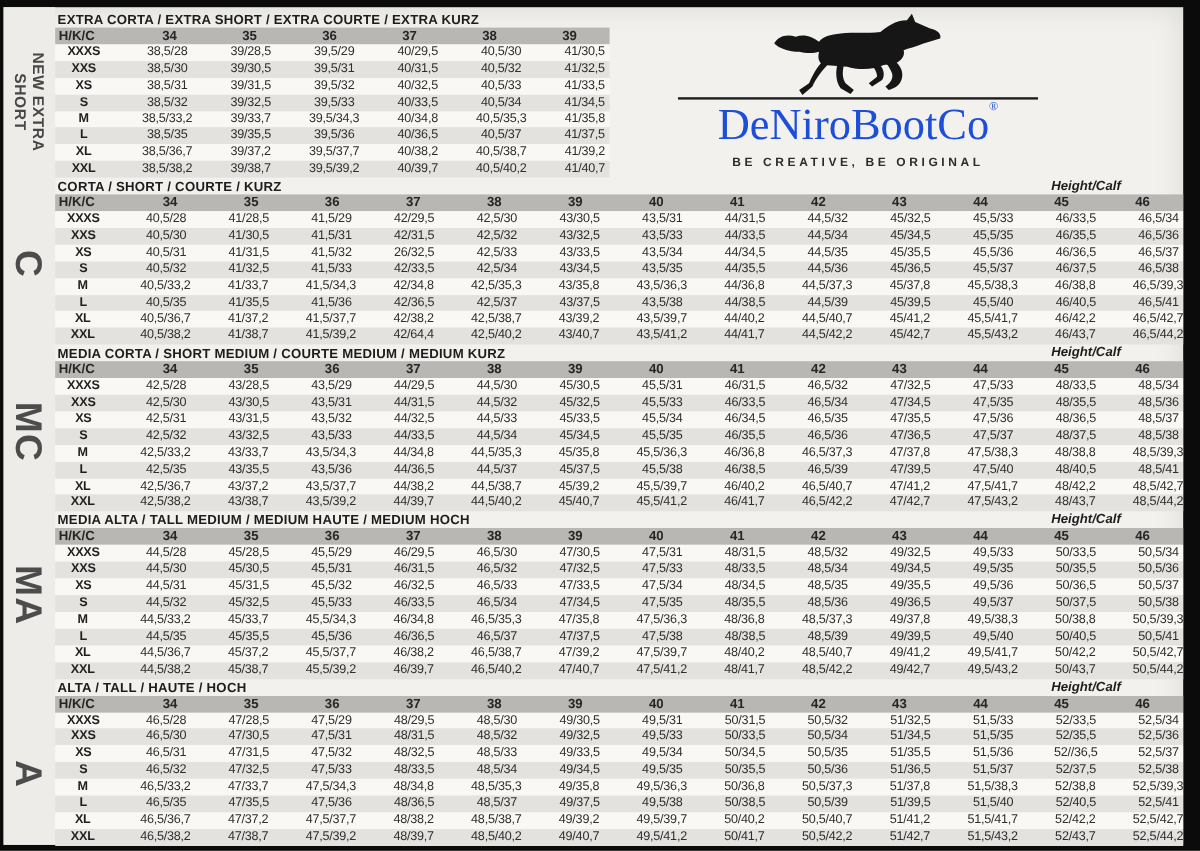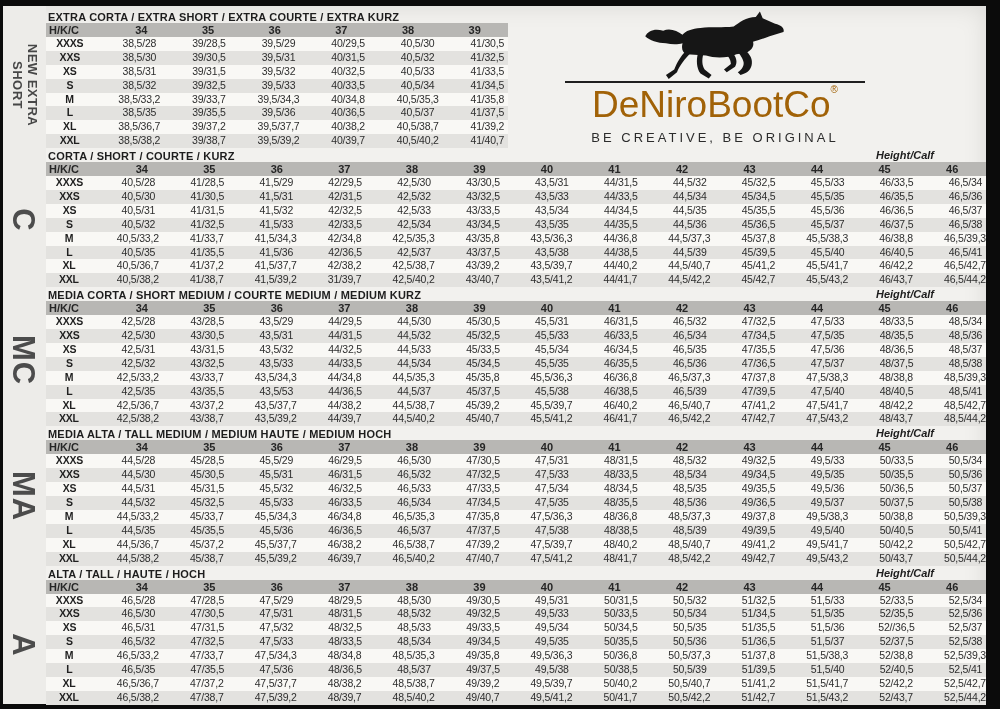--- a/index.html
+++ b/index.html
@@ -40,26 +40,26 @@
   .rows .drow:nth-child(odd){background:#f9f8f5;}
   .rows .drow:nth-child(even){background:#e3e2df;}
   .dcell{flex:1;text-align:center;font-size:10.5px;color:#2e2e2e;letter-spacing:-.2px;}
   .row-label{font-size:10.5px;font-weight:bold;color:#1f1f1f;}
   .section.narrow .hdr-row,.section.narrow .drow{width:462px;}
   
   .logo{position:absolute;left:552px;top:4px;width:320px;text-align:center;}
   .logo svg{display:block;margin:0 auto -5px auto;}
   .logo-rule{height:2px;background:#1f1f1f;margin:0 10px;}
   .wordmark{
-    font-family:Liberation Sans, sans-serif;font-size:37px;color:#a16207;
+    font-family:Liberation Serif, serif;font-size:37px;color:#1d4ed8;
     line-height:1.1;margin-top:2px;white-space:nowrap;
   }
   .wordmark sup{font-size:10px;vertical-align:top;line-height:1;}
   .tagline{
-    font-size:13px;font-weight:normal;letter-spacing:3px;color:#2c2c2c;margin-top:4px;
+    font-size:10px;font-weight:bold;letter-spacing:3px;color:#2c2c2c;margin-top:4px;
   }
 </style>
 </head>
 <body>
 
 <div class="paper">
 
   <div class="sidebar">
     <div class="vlabel small" style="left:21px;top:79px">
       <div>NEW EXTRA</div>
@@ -207,21 +207,21 @@
             <div class="dcell">45/34,5</div>
             <div class="dcell">45,5/35</div>
             <div class="dcell">46/35,5</div>
             <div class="dcell">46,5/36</div>
           </div>
           <div class="drow">
             <div class="dcell label-cell row-label">XS</div>
             <div class="dcell">40,5/31</div>
             <div class="dcell">41/31,5</div>
             <div class="dcell">41,5/32</div>
-            <div class="dcell">42/32,5</div>
+            <div class="dcell">26/32,5</div>
             <div class="dcell">42,5/33</div>
             <div class="dcell">43/33,5</div>
             <div class="dcell">43,5/34</div>
             <div class="dcell">44/34,5</div>
             <div class="dcell">44,5/35</div>
             <div class="dcell">45/35,5</div>
             <div class="dcell">45,5/36</div>
             <div class="dcell">46/36,5</div>
             <div class="dcell">46,5/37</div>
           </div>
@@ -287,21 +287,21 @@
             <div class="dcell">45/41,2</div>
             <div class="dcell">45,5/41,7</div>
             <div class="dcell">46/42,2</div>
             <div class="dcell">46,5/42,7</div>
           </div>
           <div class="drow">
             <div class="dcell label-cell row-label">XXL</div>
             <div class="dcell">40,5/38,2</div>
             <div class="dcell">41/38,7</div>
             <div class="dcell">41,5/39,2</div>
-            <div class="dcell">31/39,7</div>
+            <div class="dcell">42/64,4</div>
             <div class="dcell">42,5/40,2</div>
             <div class="dcell">43/40,7</div>
             <div class="dcell">43,5/41,2</div>
             <div class="dcell">44/41,7</div>
             <div class="dcell">44,5/42,2</div>
             <div class="dcell">45/42,7</div>
             <div class="dcell">45,5/43,2</div>
             <div class="dcell">46/43,7</div>
             <div class="dcell">46,5/44,2</div>
           </div>
@@ -403,21 +403,21 @@
             <div class="dcell">46,5/37,3</div>
             <div class="dcell">47/37,8</div>
             <div class="dcell">47,5/38,3</div>
             <div class="dcell">48/38,8</div>
             <div class="dcell">48,5/39,3</div>
           </div>
           <div class="drow">
             <div class="dcell label-cell row-label">L</div>
             <div class="dcell">42,5/35</div>
             <div class="dcell">43/35,5</div>
-            <div class="dcell">43,5/53</div>
+            <div class="dcell">43,5/36</div>
             <div class="dcell">44/36,5</div>
             <div class="dcell">44,5/37</div>
             <div class="dcell">45/37,5</div>
             <div class="dcell">45,5/38</div>
             <div class="dcell">46/38,5</div>
             <div class="dcell">46,5/39</div>
             <div class="dcell">47/39,5</div>
             <div class="dcell">47,5/40</div>
             <div class="dcell">48/40,5</div>
             <div class="dcell">48,5/41</div>

